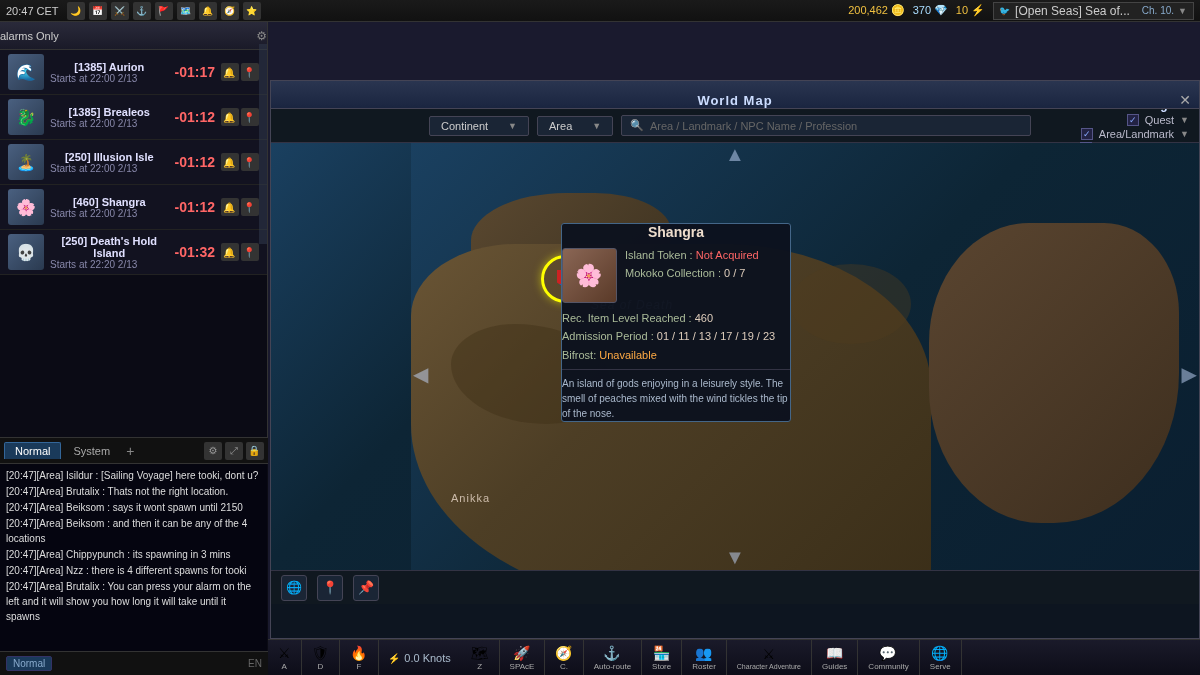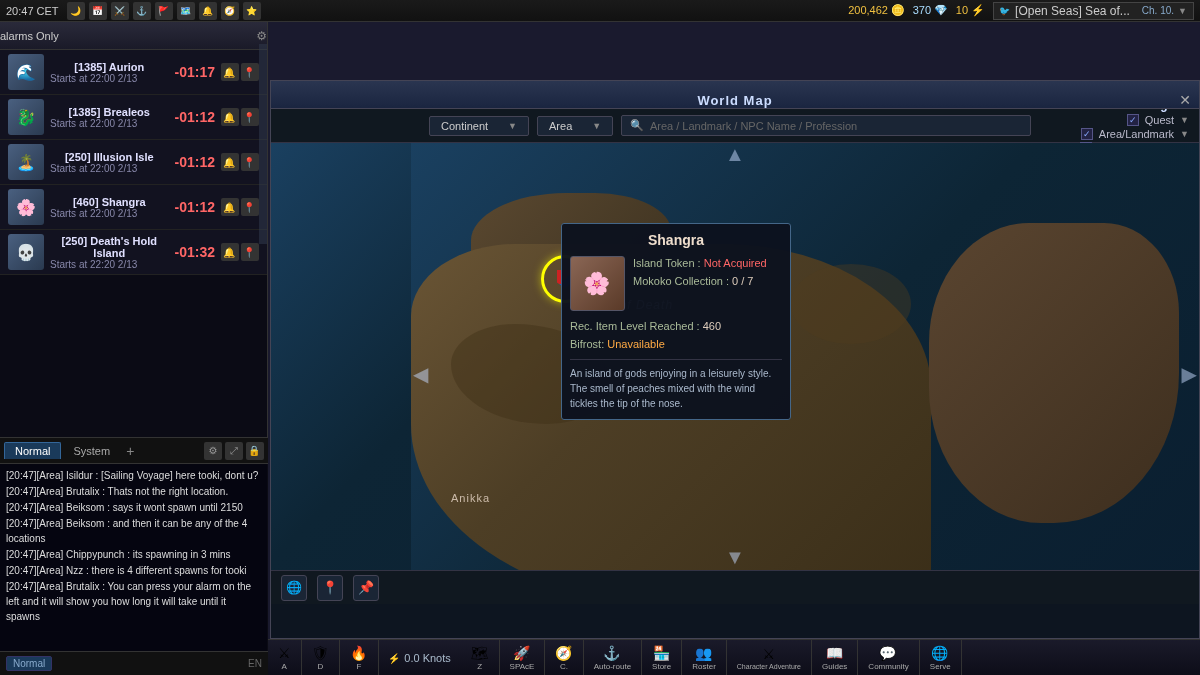--- a/index.html
+++ b/index.html
@@ -379,21 +379,20 @@
 
     
     #tooltip-popup {
       position: absolute;
       top: 80px;
       left: 290px;
       width: 230px;
       background: rgba(12,18,30,0.97);
       border: 1px solid #446688;
       border-radius: 3px;
-      padding: 8px;
       color: #ddd;
       font-size: 11px;
       z-index: 20;
     }
     #tooltip-title {
       color: #eeddcc;
       font-size: 14px;
       font-weight: bold;
       margin-bottom: 8px;
       text-align: center;
@@ -866,20 +865,24 @@
               <span class="tooltip-key">Mokoko Collection :</span>
               <span class="tooltip-val">0 / 7</span>
             </div>
           </div>
         </div>
         <div class="tooltip-row">
           <span class="tooltip-key">Rec. Item Level Reached :</span>
           <span class="tooltip-val">460</span>
         </div>
         <div class="tooltip-row">
+          <span class="tooltip-key">Admission Period :</span>
+          <span class="tooltip-val">01 / 11 / 13 / 17 / 19 / 23</span>
+        </div>
+        <div class="tooltip-row">
           <span class="tooltip-key">Bifrost:</span>
           <span class="tooltip-orange">Unavailable</span>
         </div>
         <div class="tooltip-desc">An island of gods enjoying in a leisurely style. The smell of peaches mixed with the wind tickles the tip of the nose.</div>
       </div>
 
     </div>
 
     <div id="map-bottom-bar">
       <div class="map-btn">🌐</div>

